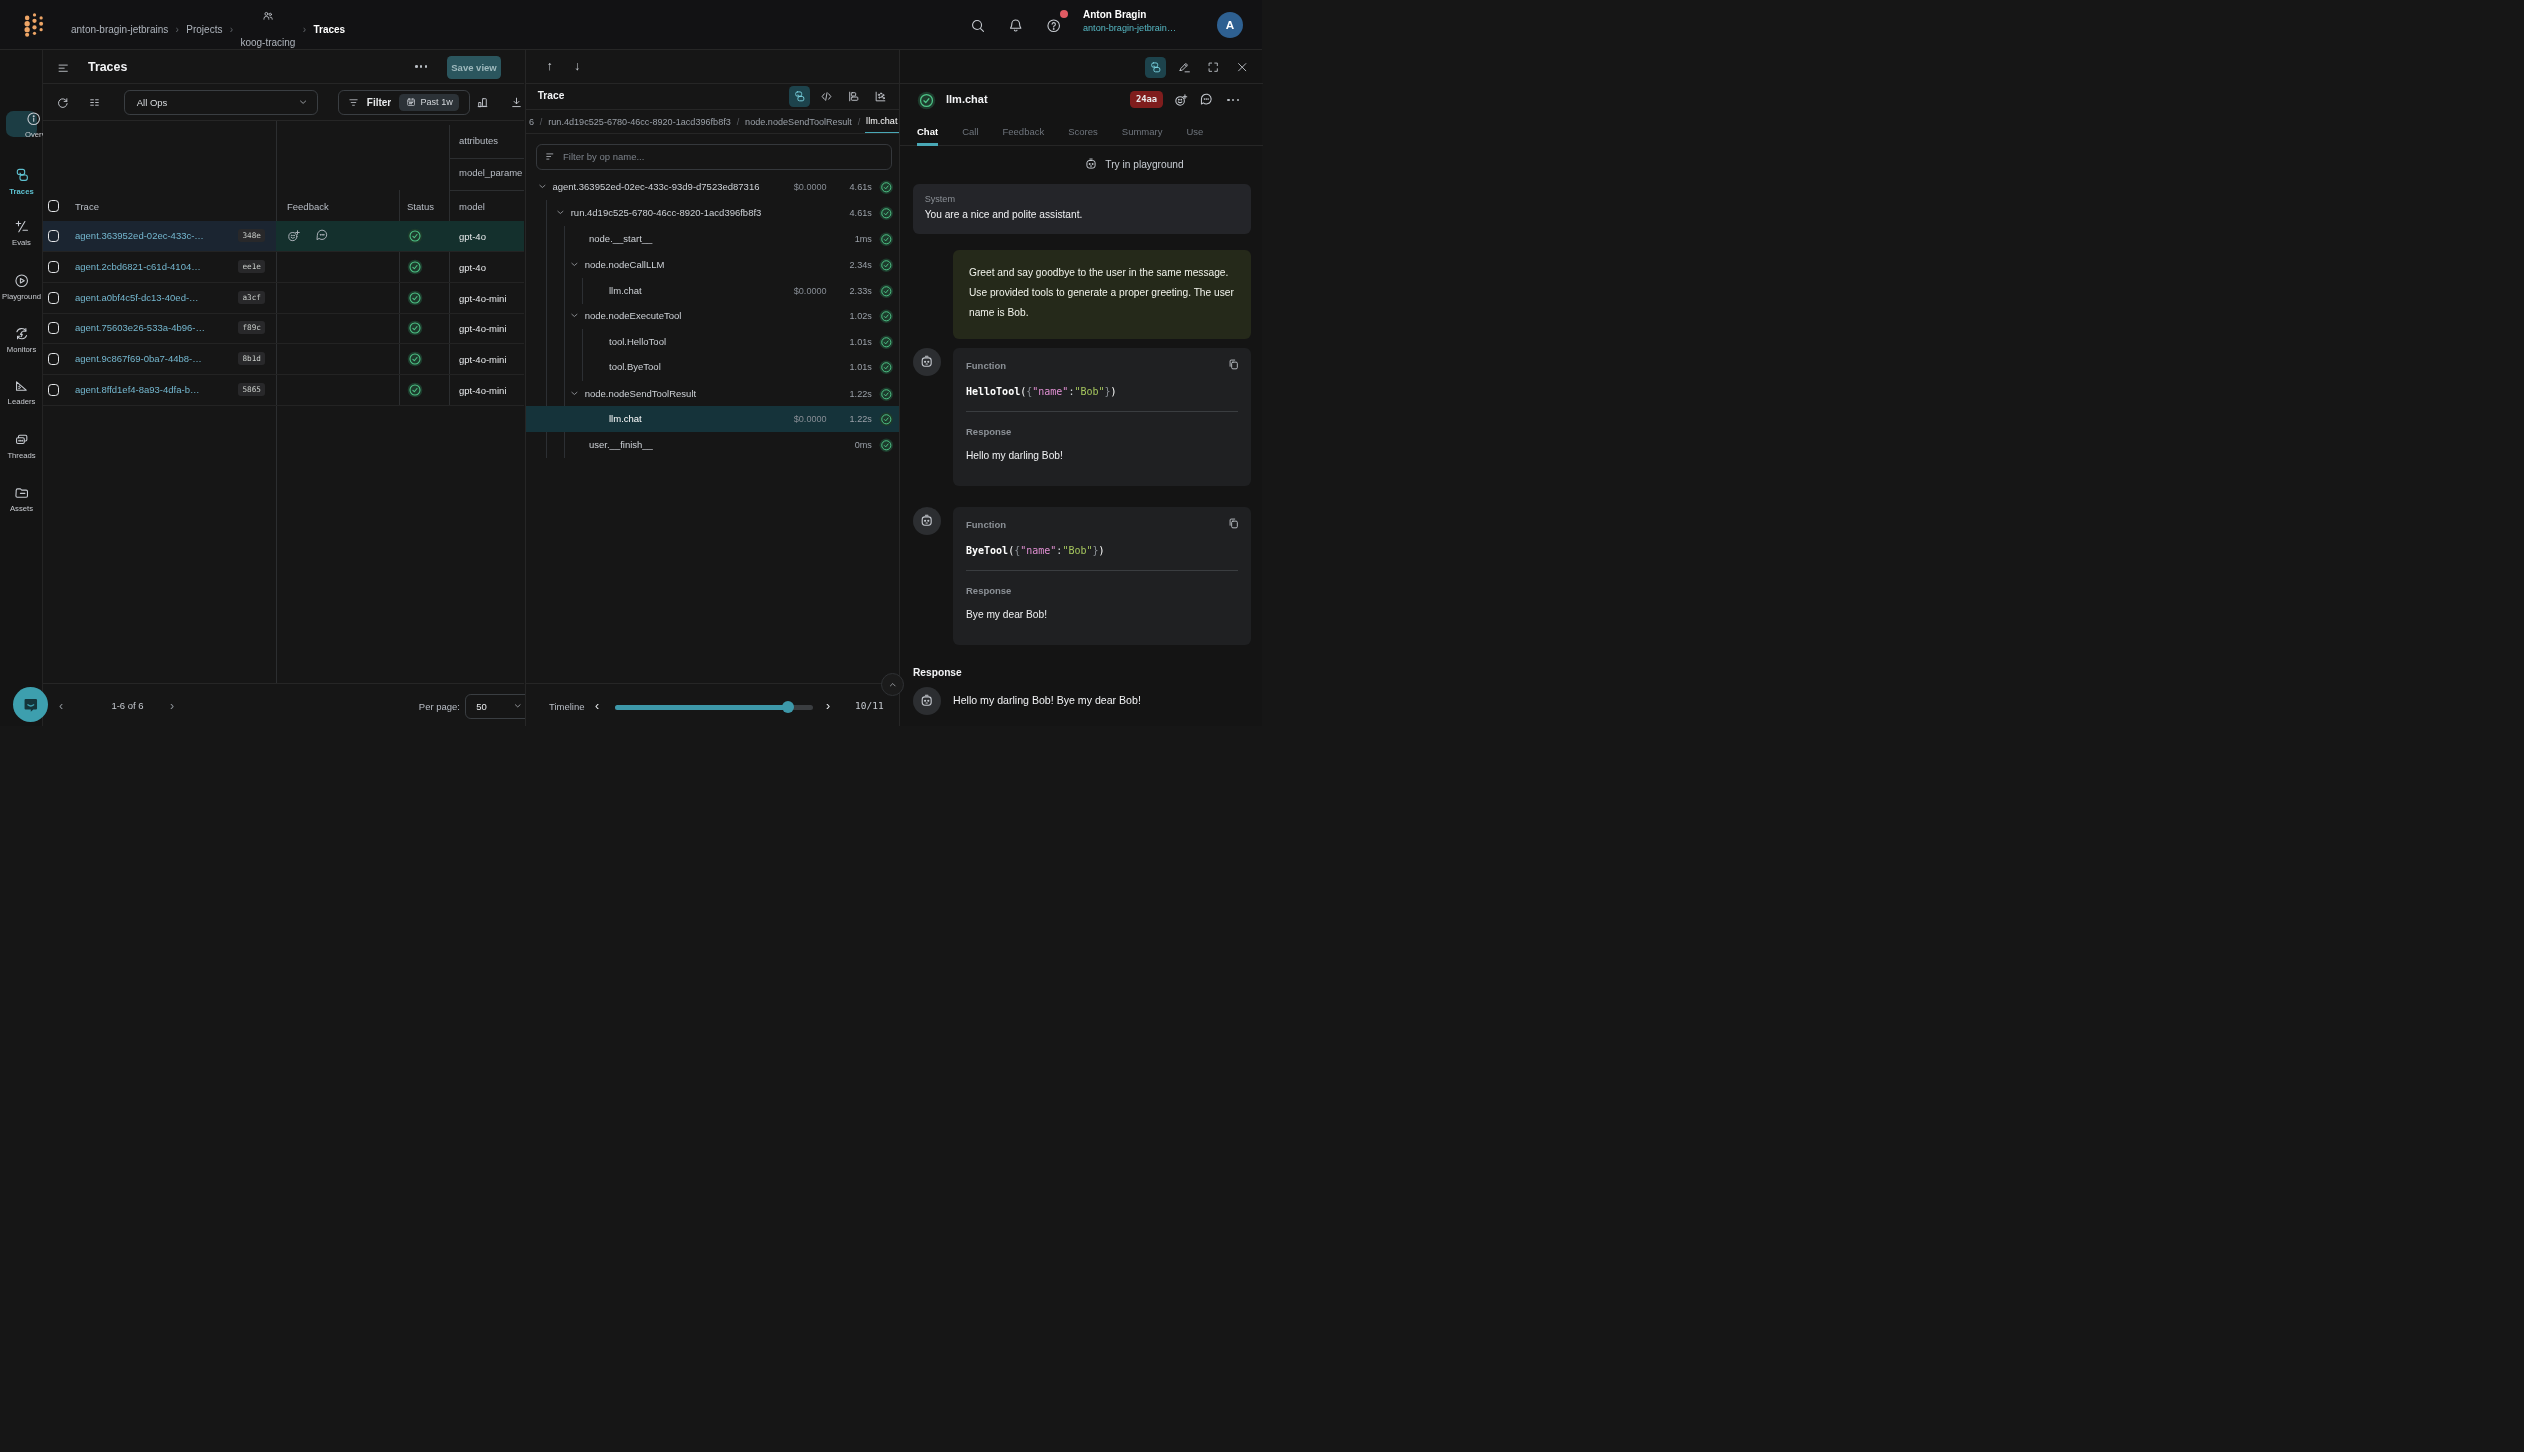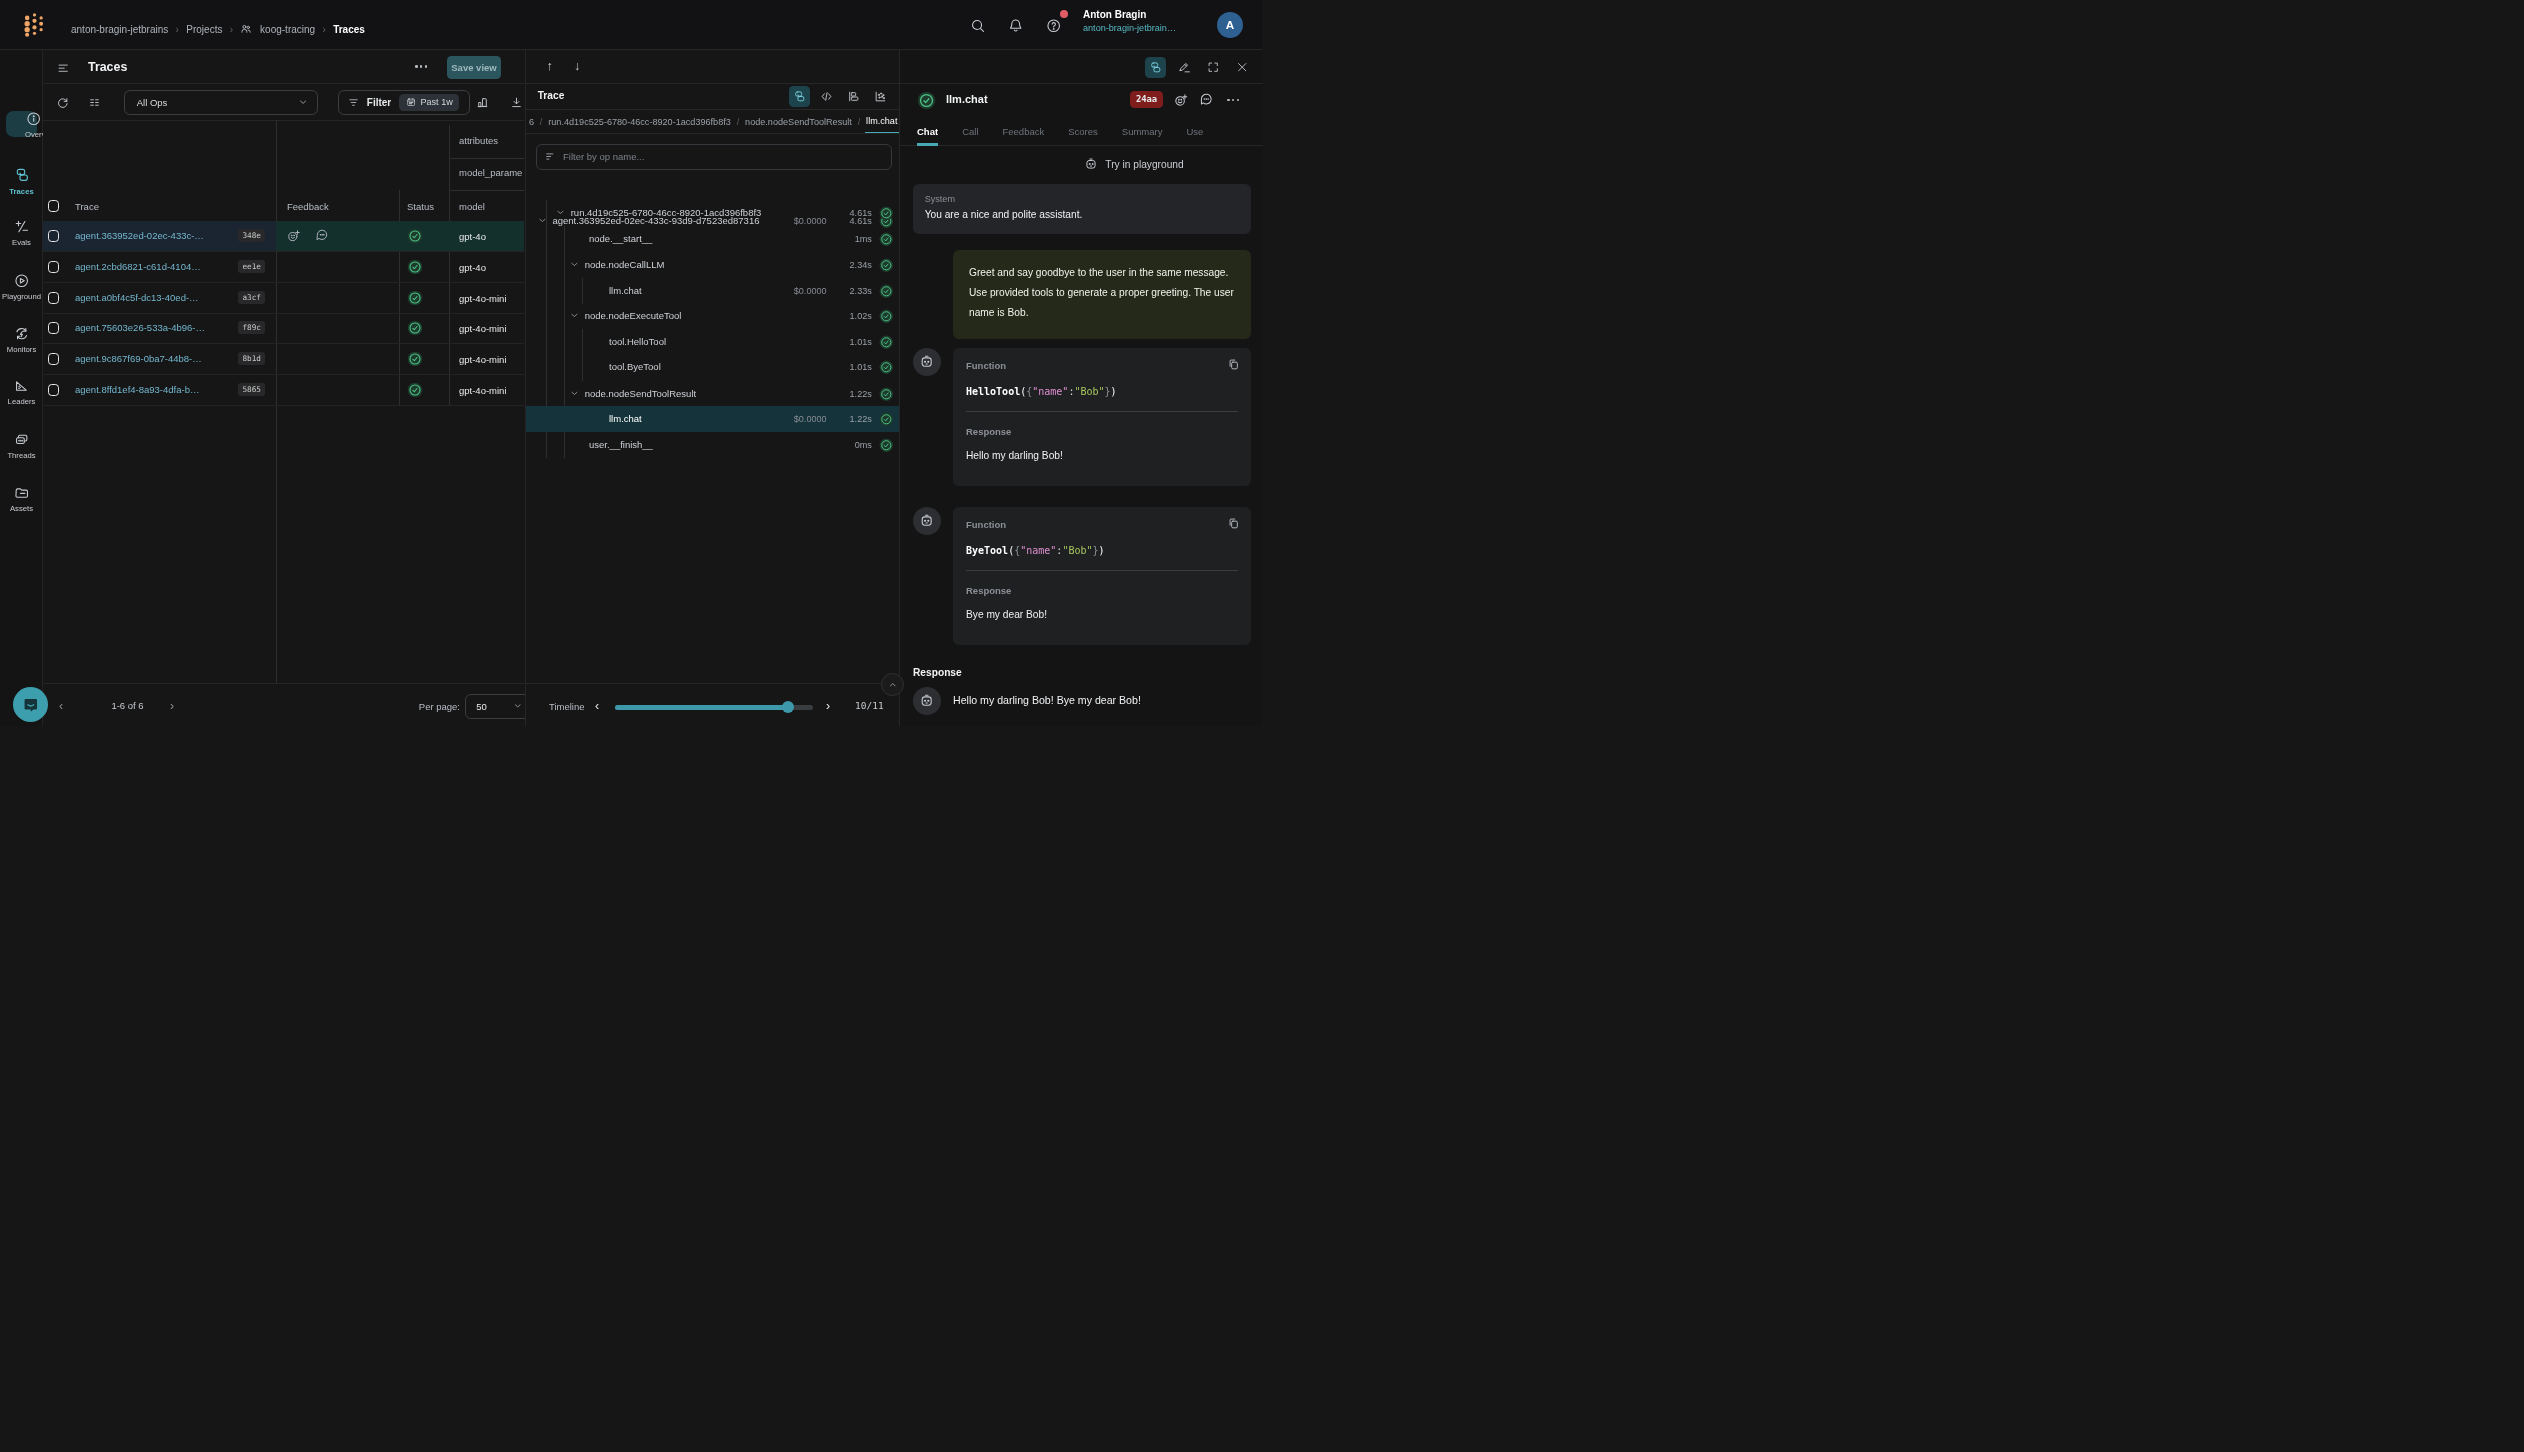--- a/index.html
+++ b/index.html
@@ -169,21 +169,21 @@
           <circle cx="26" cy="16" r="2.7"></circle>
           <circle cx="26" cy="24" r="2.2"></circle>
       </g>
     </svg>
   </div>
   <div class="crumb">
     <span>anton-bragin-jetbrains</span>
     <span class="sep">›</span>
     <span>Projects</span>
     <span class="sep">›</span>
-    <span style="display:flex;align-items:center;gap:8px;">
+    <span style="display:flex;align-items:center;gap:15px;flex-direction:column;">
       <svg class="ico" width="11.7" height="11.7" viewBox="0 0 24 24">
           <circle cx="9" cy="8" r="3"></circle>
           <path d="M4 19v-1a5 5 0 0 1 10 0v1"></path>
           <circle cx="17" cy="9" r="2.4"></circle>
           <path d="M16.5 14.5a4 4 0 0 1 4.5 4v.5"></path>
         </svg>
       <span>koog-tracing</span>
     </span>
     <span class="sep">›</span>
     <span class="last">Traces</span>
@@ -550,21 +550,21 @@
       </svg>
     <input placeholder="Filter by op name..." style="">
   </div>
 
   <div class="guide" style="left:20px;top:150px;height:258px;"></div>
   <div class="guide" style="left:38px;top:176px;height:232px;"></div>
   <div class="guide" style="left:56px;top:228px;height:25.6px;"></div>
   <div class="guide" style="left:56px;top:279px;height:52px;"></div>
   <div class="guide" style="left:56px;top:356px;height:25.6px;"></div>
 
-  <div class="tspan" style="top:124px;padding-left:11.7px;margin-top:34px;">
+  <div class="tspan" style="top:124px;padding-left:11.7px;">
     <svg class="ico tchev" width="8.8" height="8.8" viewBox="0 0 24 24">
         <path d="M5 9l7 6 7-6"></path>
       </svg>
     <span class="nm">agent.363952ed-02ec-433c-93d9-d7523ed87316</span>
       <span class="sp"></span>
     <span class="cost">$0.0000</span>
     <span class="dur">4.61s</span>
     <svg width="14.6" height="14.6" viewBox="0 0 24 24">
         <circle cx="12" cy="12" r="11" fill="#1d3b2c"></circle>
         <circle cx="12" cy="12" r="7.5" fill="none" stroke="#4ec487" stroke-width="1.6"></circle>

